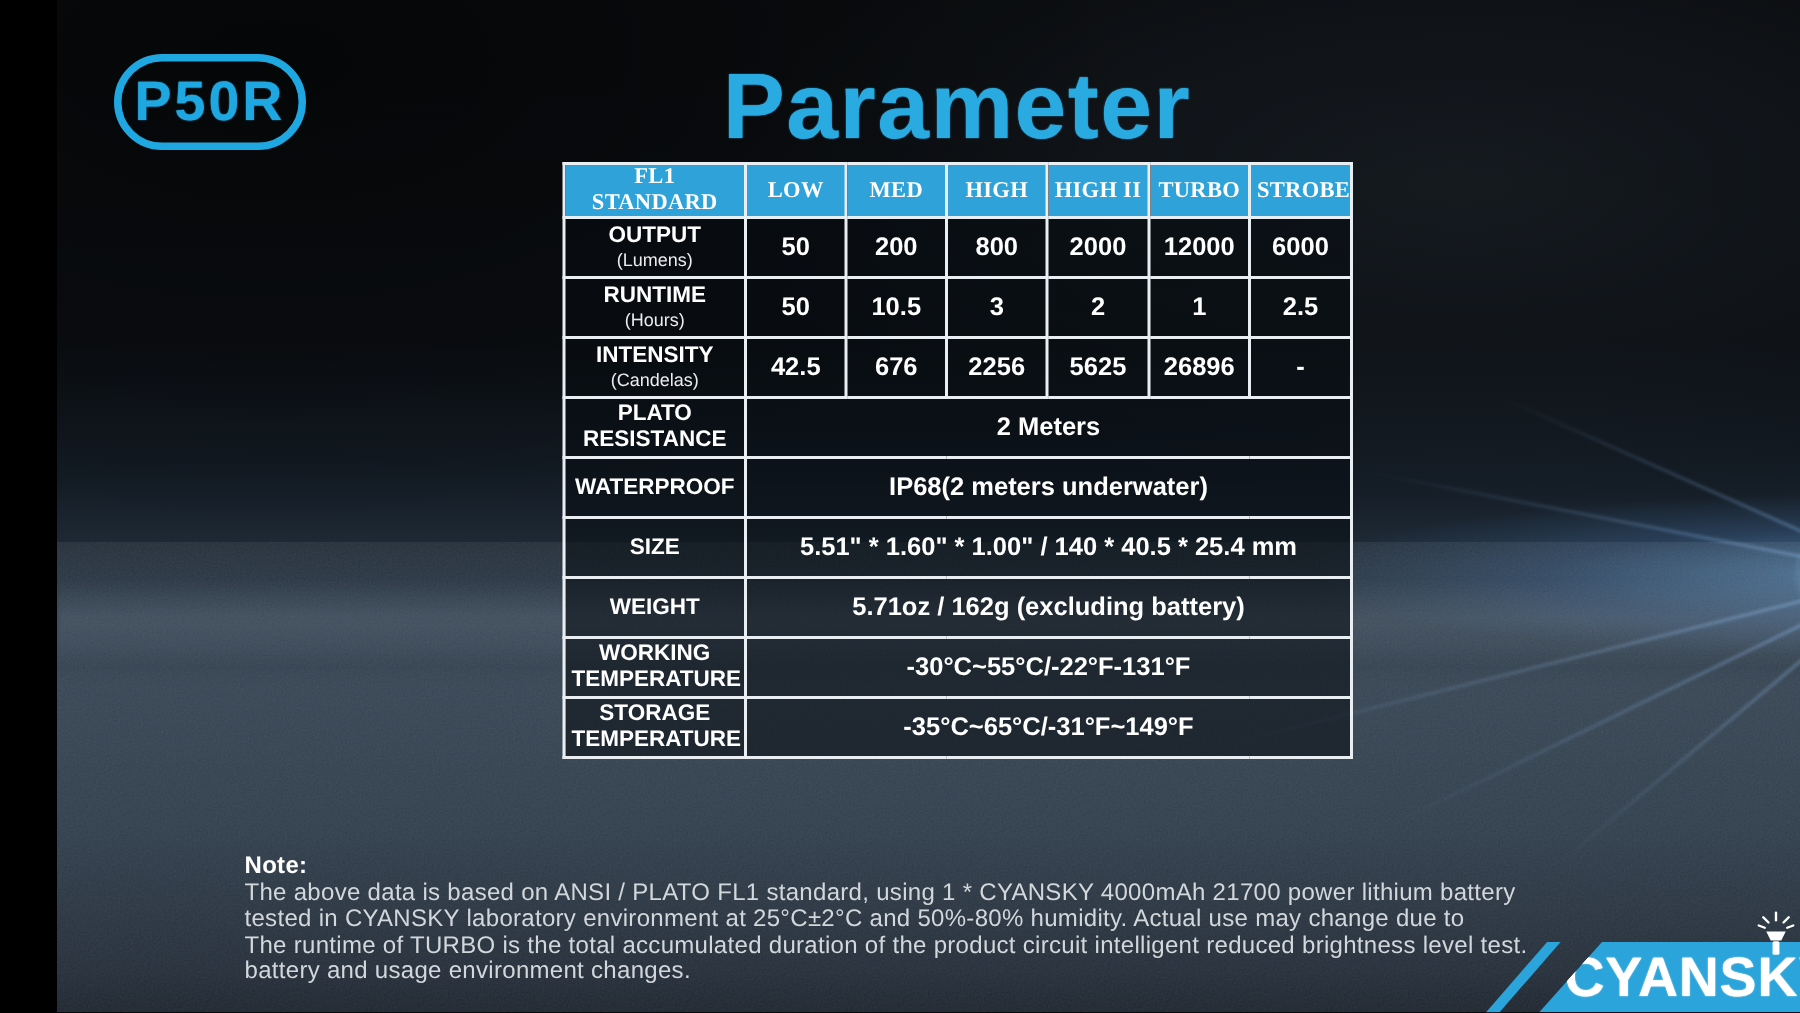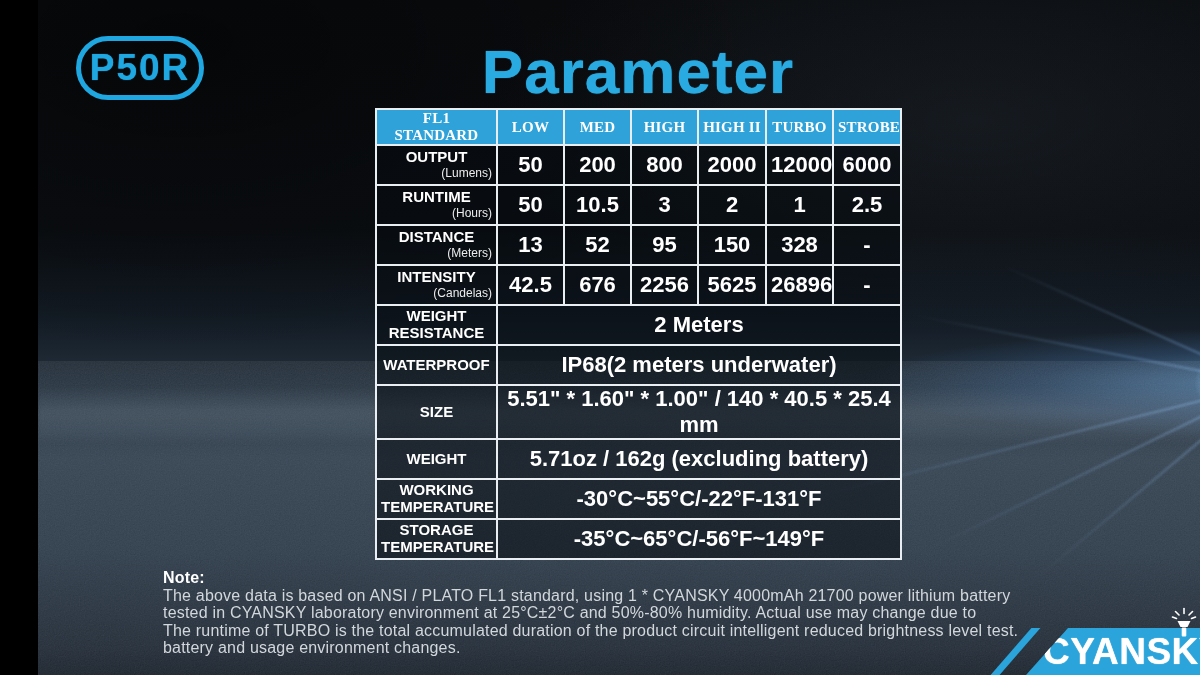--- a/index.html
+++ b/index.html
@@ -44,24 +44,24 @@
     border-collapse:collapse;table-layout:fixed;color:#fff;
   }
   table.spec th,table.spec td{
     border:2px solid #e9eef3;text-align:center;vertical-align:middle;padding:0 4px;
     overflow:hidden;
   }
   table.spec thead th{
     background:#2fa3d9;height:33px;font-size:15px;font-weight:700;letter-spacing:0.2px;font-family:Liberation Serif, serif;
   }
   table.spec tbody td{
-    background:rgba(7,12,18,0.55);height:38px;font-size:22px;font-weight:600;
+    background:rgba(7,12,18,0.55);height:38px;font-size:17px;font-weight:600;
   }
   td.lbl{font-size:15px !important;font-weight:700 !important;line-height:1.12;}
-  .sub{display:block;font-size:12px;font-weight:400;color:#ececec;margin-top:1px;text-align:right;}
+  .sub{display:block;font-size:12px;font-weight:400;color:#ececec;margin-top:1px;}
 
   .note{position:absolute;left:125px;top:569px;z-index:3;
     color:#d2d7db;font-size:16px;line-height:17.6px;letter-spacing:0.2px;}
   .note div{white-space:nowrap;}
   .note-h{color:#ffffff;font-weight:700;}
 
   .stripe{position:absolute;right:218px;bottom:0;width:9px;height:47px;background:#2aa4da;
     transform:skewX(-41deg);z-index:4;}
   .banner{
     position:absolute;right:0;bottom:0;width:212px;height:47px;background:#2aa4da;z-index:4;
@@ -132,60 +132,51 @@
       <tr>
         <td class="lbl"><span>RUNTIME</span><span class="sub">(Hours)</span></td>
         <td>50</td>
         <td>10.5</td>
         <td>3</td>
         <td>2</td>
         <td>1</td>
         <td>2.5</td>
       </tr>
       <tr>
-        <td class="lbl"><span>DISTANCE</span><span class="sub">(Meters)</span></td>
-        <td>13</td>
-        <td>52</td>
-        <td>95</td>
-        <td>150</td>
-        <td>328</td>
-        <td>-</td>
-      </tr>
-      <tr>
         <td class="lbl"><span>INTENSITY</span><span class="sub">(Candelas)</span></td>
         <td>42.5</td>
         <td>676</td>
         <td>2256</td>
         <td>5625</td>
         <td>26896</td>
         <td>-</td>
       </tr>
       <tr>
-        <td class="lbl">WEIGHT RESISTANCE</td>
+        <td class="lbl">PLATO RESISTANCE</td>
         <td colspan="6">2 Meters</td>
       </tr>
       <tr>
         <td class="lbl">WATERPROOF</td>
         <td colspan="6">IP68(2 meters underwater)</td>
       </tr>
       <tr>
         <td class="lbl">SIZE</td>
         <td colspan="6">5.51" * 1.60" * 1.00" / 140 * 40.5 * 25.4 mm</td>
       </tr>
       <tr>
         <td class="lbl">WEIGHT</td>
         <td colspan="6">5.71oz / 162g (excluding battery)</td>
       </tr>
       <tr>
         <td class="lbl">WORKING TEMPERATURE</td>
         <td colspan="6">-30°C~55°C/-22°F-131°F</td>
       </tr>
       <tr>
         <td class="lbl">STORAGE TEMPERATURE</td>
-        <td colspan="6">-35°C~65°C/-56°F~149°F</td>
+        <td colspan="6">-35°C~65°C/-31°F~149°F</td>
       </tr>
     </tbody>
   </table>
 
   <div class="note">
     <div class="note-h">Note:</div>
     <div>The above data is based on ANSI / PLATO FL1 standard, using 1 * CYANSKY 4000mAh 21700 power lithium battery</div>
     <div>tested in CYANSKY laboratory environment at 25°C±2°C and 50%-80% humidity. Actual use may change due to</div>
     <div>The runtime of TURBO is the total accumulated duration of the product circuit intelligent reduced brightness level test.</div>
     <div>battery and usage environment changes.</div>

